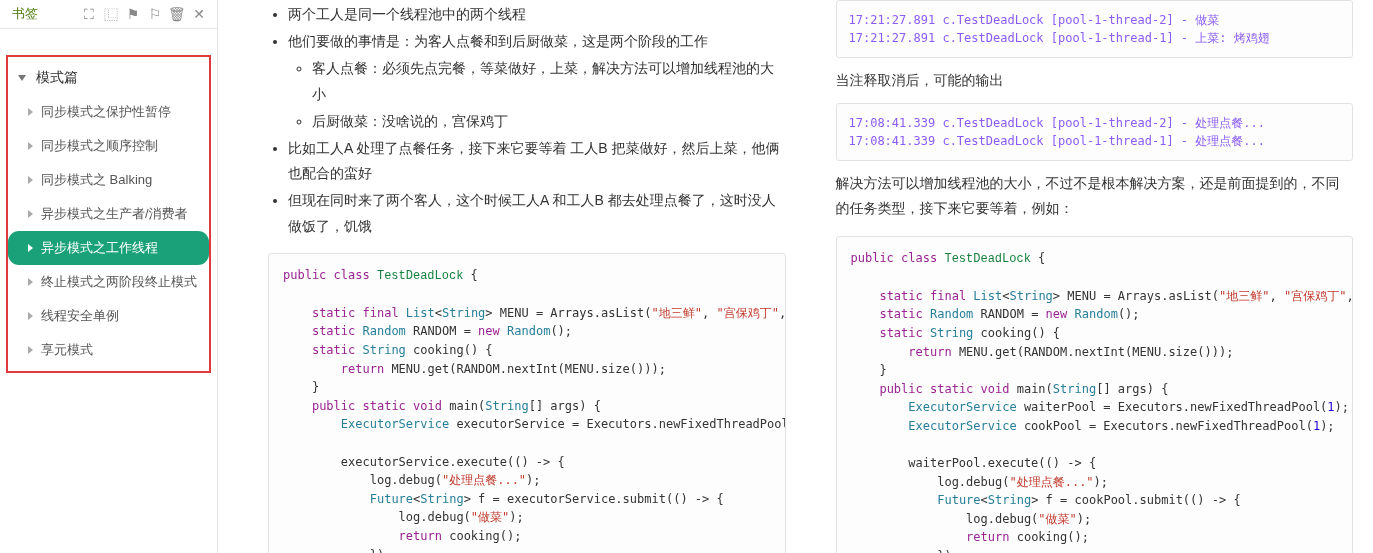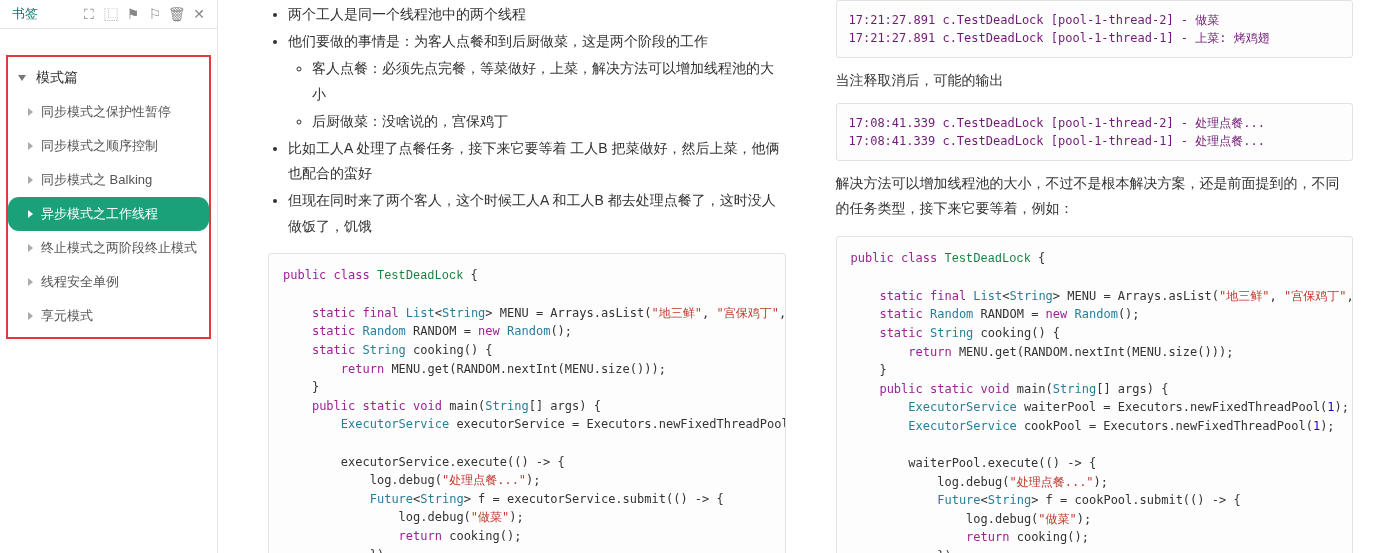--- a/index.html
+++ b/index.html
@@ -21,21 +21,21 @@
     }
     .sidebar-toolbar {
       display: flex;
       align-items: center;
       padding: 4px 8px;
       border-bottom: 1px solid #e5e5e5;
       gap: 2px;
     }
     .sidebar-title {
       font-size: 13px;
-      color: #0f766e;
+      color: #4d7c0f;
       margin-right: auto;
       padding-left: 4px;
     }
     .tb-icon {
       width: 20px;
       height: 20px;
       display: inline-flex;
       align-items: center;
       justify-content: center;
       color: #888;
@@ -118,21 +118,21 @@
       margin-top: 14px;
     }
     pre.logblock {
       border: 1px solid #e2e2e2;
       border-radius: 3px;
       background: #fdfdfd;
       padding: 10px 12px;
       font-family: Consolas, Menlo, monospace;
       font-size: 12px;
       line-height: 1.5;
-      color: #701a75;
+      color: #8b5cf6;
       white-space: pre;
       overflow: hidden;
     }
     .kw { color: #9b2393; }
     .type { color: #267f99; }
     .cls { color: #15803d; font-family: Liberation Mono, monospace; }
     .str { color: #c0392b; }
     .num { color: #1c00cf; }
   </style>
 </head>
@@ -159,20 +159,24 @@
           <span class="tri"></span>
           <span>同步模式之保护性暂停</span>
         </div>
         <div class="nav-item">
           <span class="tri"></span>
           <span>同步模式之顺序控制</span>
         </div>
         <div class="nav-item">
           <span class="tri"></span>
           <span>同步模式之 Balking</span>
+        </div>
+        <div class="nav-item">
+          <span class="tri"></span>
+          <span>异步模式之生产者/消费者</span>
         </div>
         <div class="nav-item active">
           <span class="tri"></span>
           <span>异步模式之工作线程</span>
         </div>
         <div class="nav-item">
           <span class="tri"></span>
           <span>终止模式之两阶段终止模式</span>
         </div>
         <div class="nav-item">

